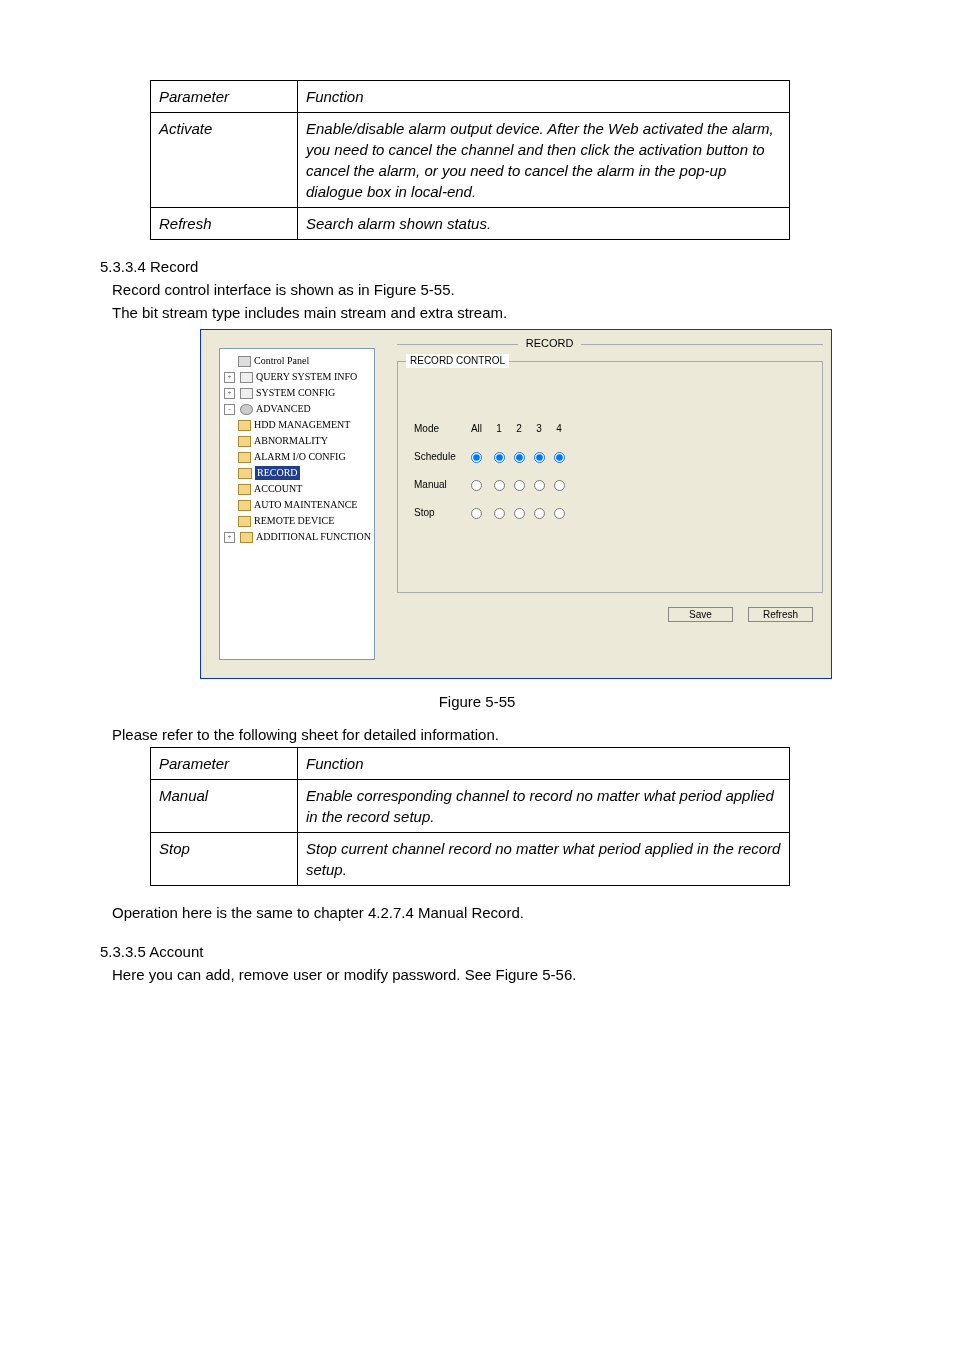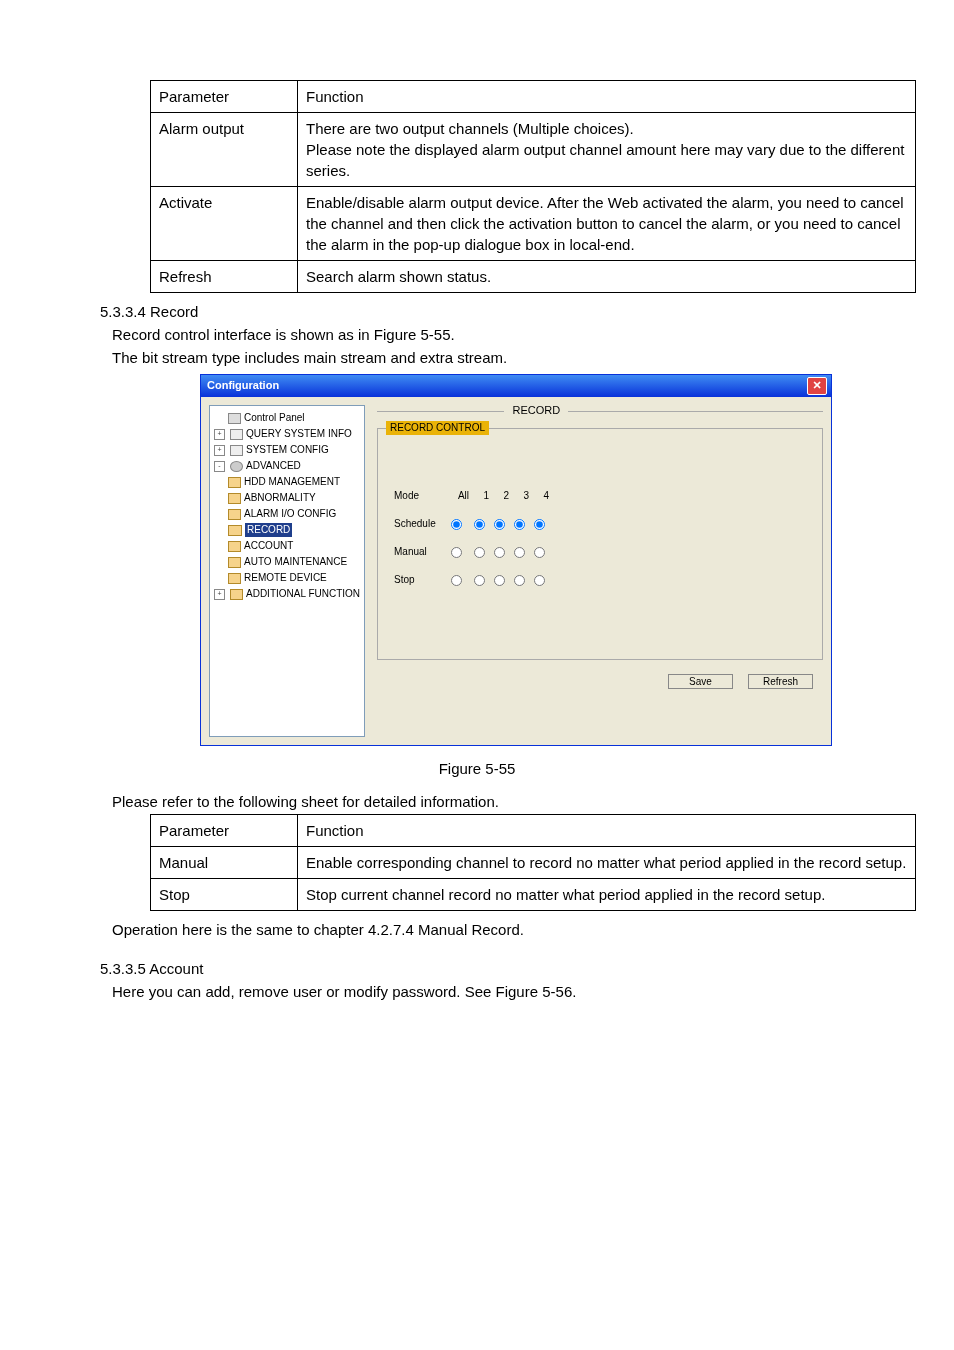--- a/index.html
+++ b/index.html
@@ -6,22 +6,23 @@
     font-family: Arial, sans-serif;
     margin: 0;
     padding: 80px 100px;
     background: #fff;
     color: #000;
     font-size: 15px;
     line-height: 1.4;
   }
   table.doc-table {
     border-collapse: collapse;
-    width: 766px;
-    margin: 0 0 8px 50px;
+    width: 640px;
+    margin: 0 0 16px 50px;
+    font-style: italic;
   }
   table.doc-table td {
     border: 1px solid #000;
     padding: 5px 8px;
     vertical-align: top;
   }
   table.doc-table td.col1 { width: 130px; }
   .h-sec {
     margin: 1px 0 2px 0;
     font-size: 15px;
@@ -58,24 +59,25 @@
     color: #fff;
     display: flex; align-items: center; justify-content: center;
     font-size: 11px; font-weight: bold;
     border-radius: 2px;
   }
   .win-body { display: flex; height: 348px; }
   .tree {
     width: 150px;
     background: #fff;
     border: 1px solid #7f9db9;
-    margin: 8px;
+    margin: 18px;
     padding: 4px 2px;
     overflow: hidden;
     font-size: 10px;
+    font-family: Liberation Serif, serif;
   }
   .tree-item { white-space: nowrap; padding: 1px 0 1px 2px; display: flex; align-items: center; gap: 3px;}
   .tree-item.lvl1 { padding-left: 2px; }
   .tree-item.lvl2 { padding-left: 16px; }
   .tree-item.selected span.lbl { background: #1f3e8c; color: #fff; padding: 0 2px; }
   .exp { display:inline-block; width:9px; height:9px; border:1px solid #888; font-size:7px; line-height:8px; text-align:center; margin-right:2px; background:#fff; color:#444;}
   .ico { width:11px; height:9px; display:inline-block; }
   .ico.folder { background:#f6d38b; border:1px solid #b38a2a; }
   .ico.folder-open { background:#f6d38b; border:1px solid #b38a2a; width:12px;}
   .ico.gears { background:#ccc; border-radius:50%; border:1px solid #888;}
@@ -86,64 +88,54 @@
     flex: 1;
     padding: 6px 8px 6px 4px;
     position: relative;
   }
   .group-title-row { display:flex; align-items:center; gap:8px; margin-bottom:10px;}
   .group-title-row .line { flex:1; border-top:1px solid #aaa; margin-top:2px;}
   .fieldset {
     border:1px solid #aaa; position:relative; padding: 60px 8px 20px 16px; margin-top:2px;
     height: 150px;
   }
-  .fieldset .legend { position:absolute; top:-8px; left:8px; background:#eab308; padding:0 4px; font-size:10px; }
+  .fieldset .legend { position:absolute; top:-8px; left:8px; background:#ffffff; padding:0 4px; font-size:10px; }
   .rc-grid { display:grid; grid-template-columns: 50px 25px 20px 20px 20px 20px; row-gap:14px; align-items:center; font-size:10px;}
-  .rc-grid .hd { text-align:right; }
+  .rc-grid .hd { text-align:center; }
   .rc-grid .radio { display:flex; justify-content:center;}
   .rc-grid input[type=radio]{ margin:0; width:11px; height:11px; }
   .btnrow { position:absolute; bottom:56px; right:18px; display:flex; gap:15px;}
   .winbtn { font-size:10px; padding:1px 0; width:65px; border:1px solid #888; background:#ece9d8; text-align:center; cursor:pointer; font-family:Tahoma,sans-serif;}
 </style>
 </head>
 <body>
 
 <table class="doc-table">
   <tbody>
       <tr>
     <td class="col1">Parameter</td>
     <td>Function</td>
   </tr>
   <tr>
-    <td class="col1">Alarm output</td>
-    <td style="white-space:pre-line">There are two output channels (Multiple choices).
-Please note the displayed alarm output channel amount here may vary due to the different series.</td>
-  </tr>
-  <tr>
     <td class="col1">Activate</td>
     <td>Enable/disable alarm output device. After the Web activated the alarm, you need to cancel the channel and then click the activation button to cancel the alarm, or you need to cancel the alarm in the pop-up dialogue box in local-end.</td>
   </tr>
   <tr>
     <td class="col1">Refresh</td>
     <td>Search alarm shown status.</td>
   </tr>
 </tbody>
   </table>
 
 <div class="h-sec">5.3.3.4  Record</div>
 <p class="body-line">Record control interface is shown as in Figure 5-55.</p>
 <p class="body-line">The bit stream type includes main stream and extra stream.</p>
 
 <div class="figure-wrap">
   <div class="win">
-    <div class="titlebar">
-      <span>Configuration</span>
-      <span class="spacer"></span>
-      <div class="closebtn">✕</div>
-    </div>
     <div class="win-body">
       <div class="tree" id="tree">
           <div class="tree-item lvl1">
             <span style="display:inline-block;width:11px"></span>
             <span class="ico panel"></span>
             <span class="lbl">Control Panel</span>
           </div>
           <div class="tree-item lvl1">
             <span class="exp">+</span>
             <span class="ico sys"></span>

